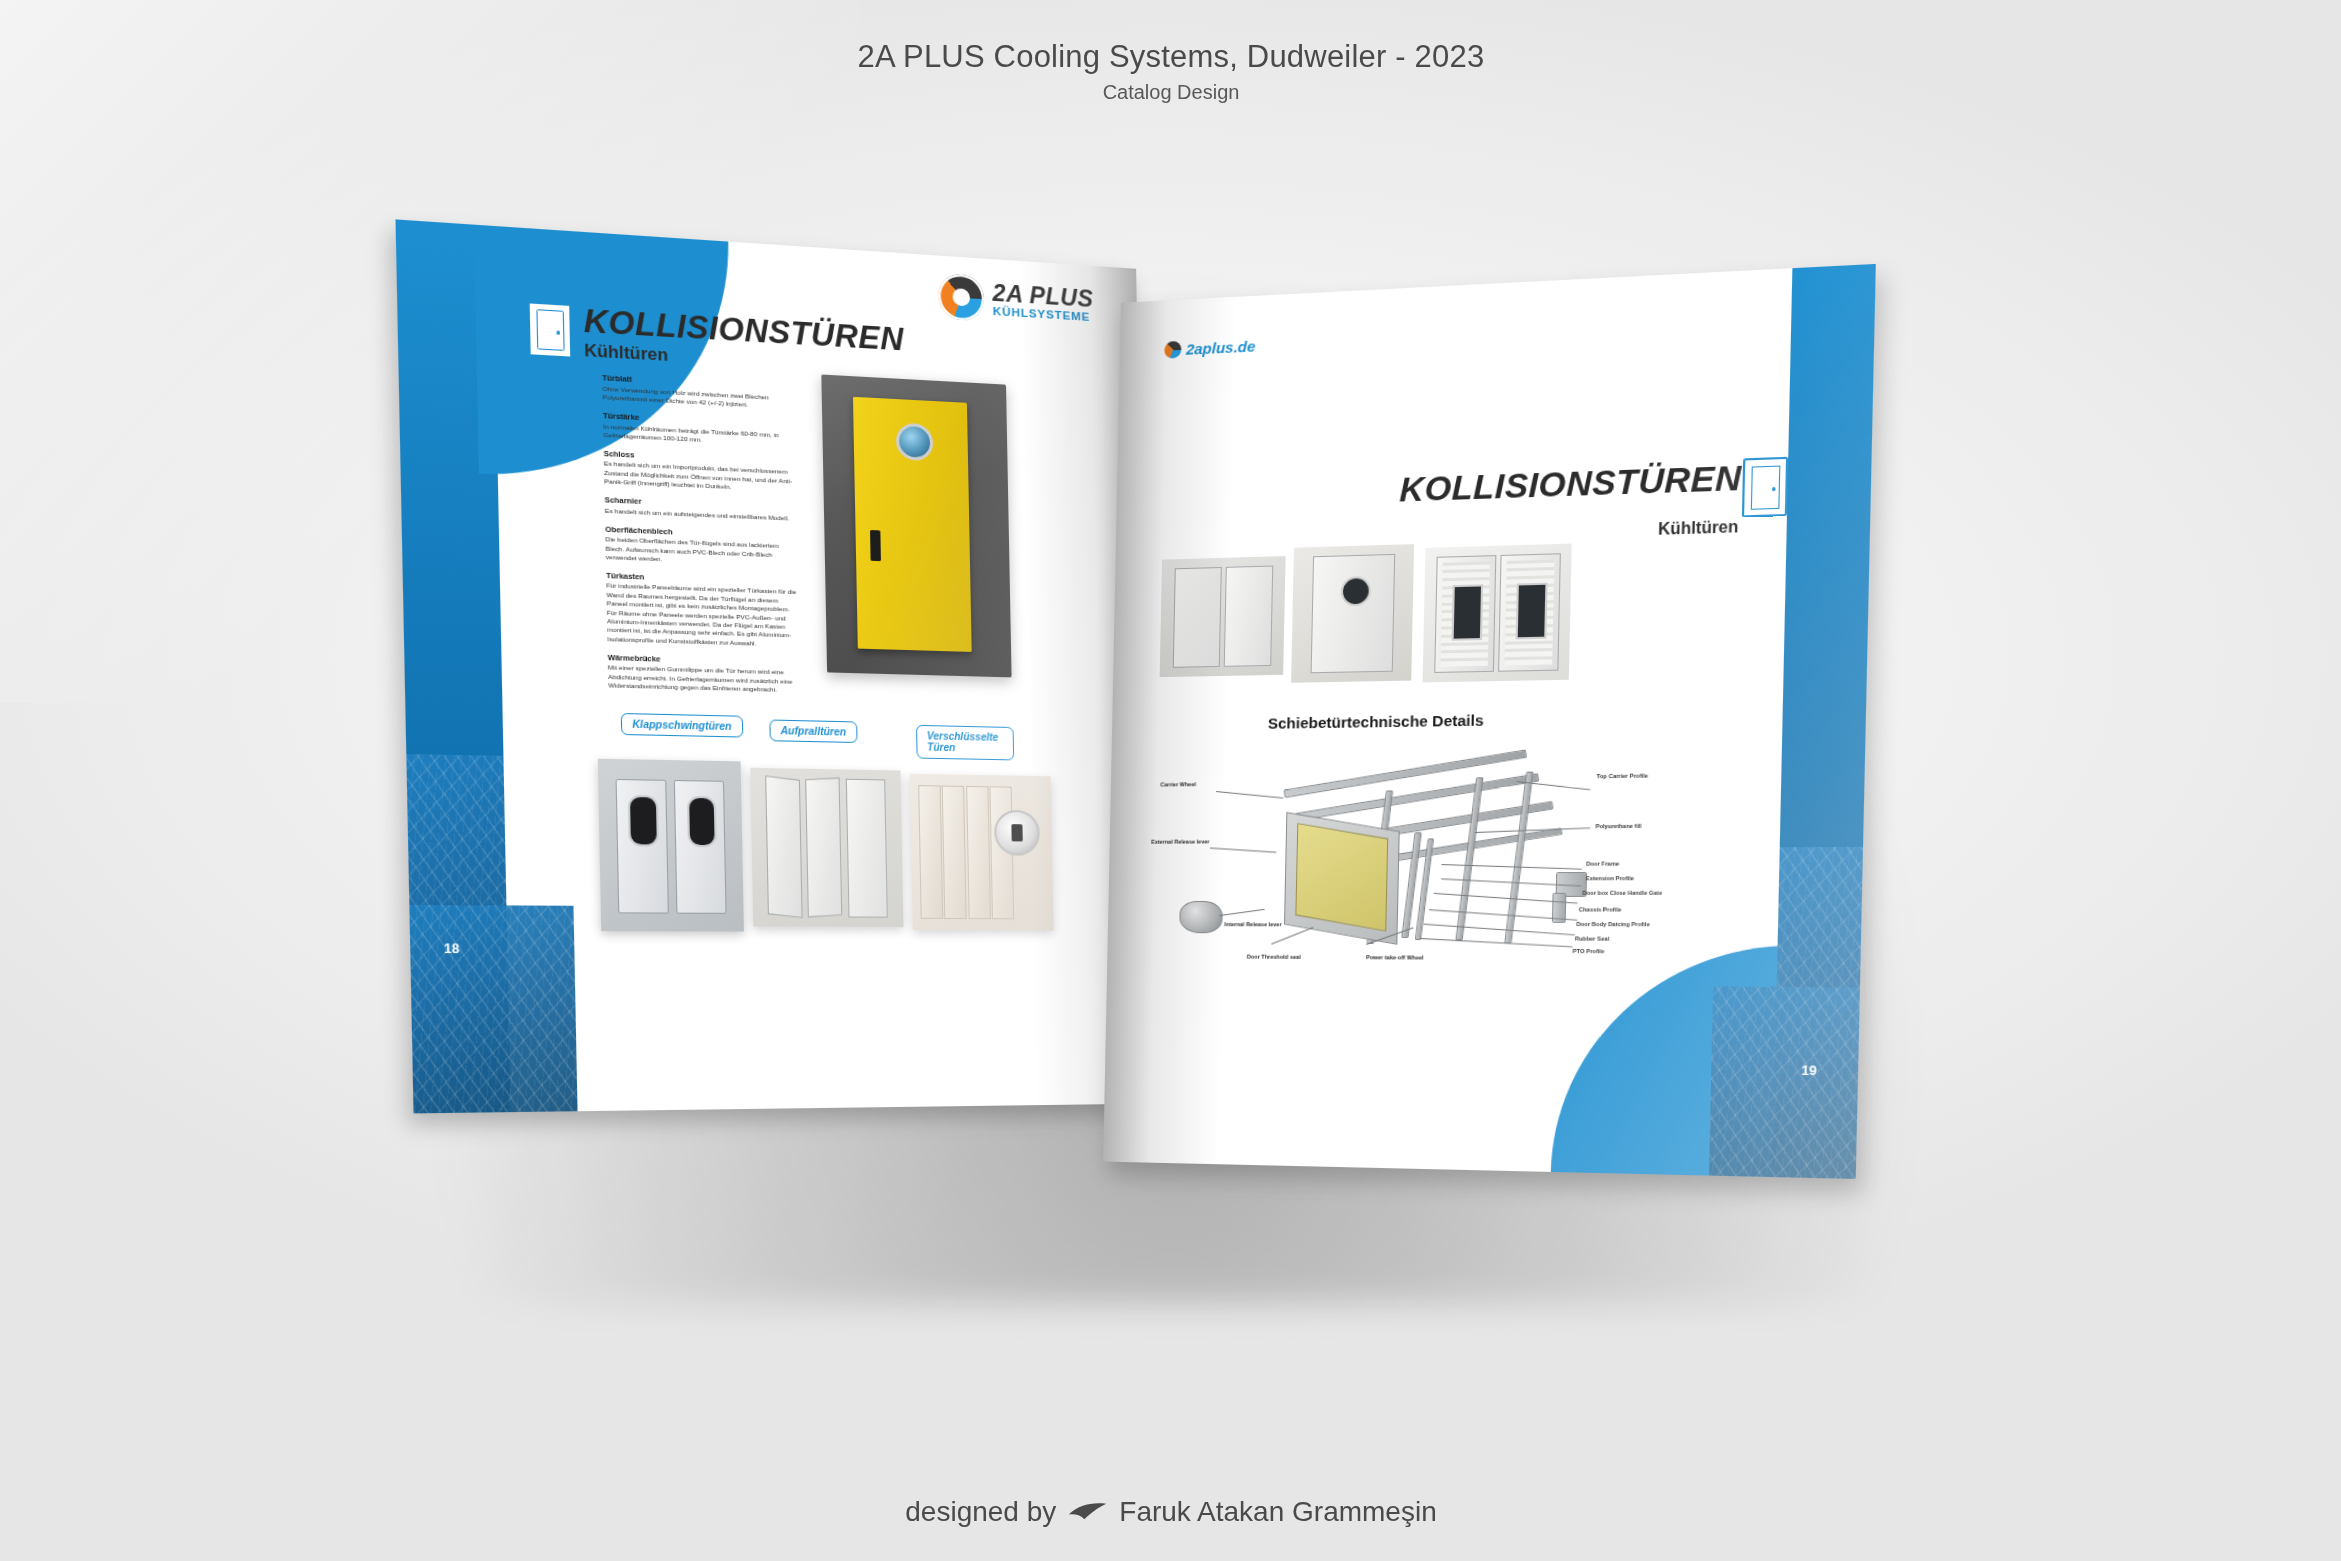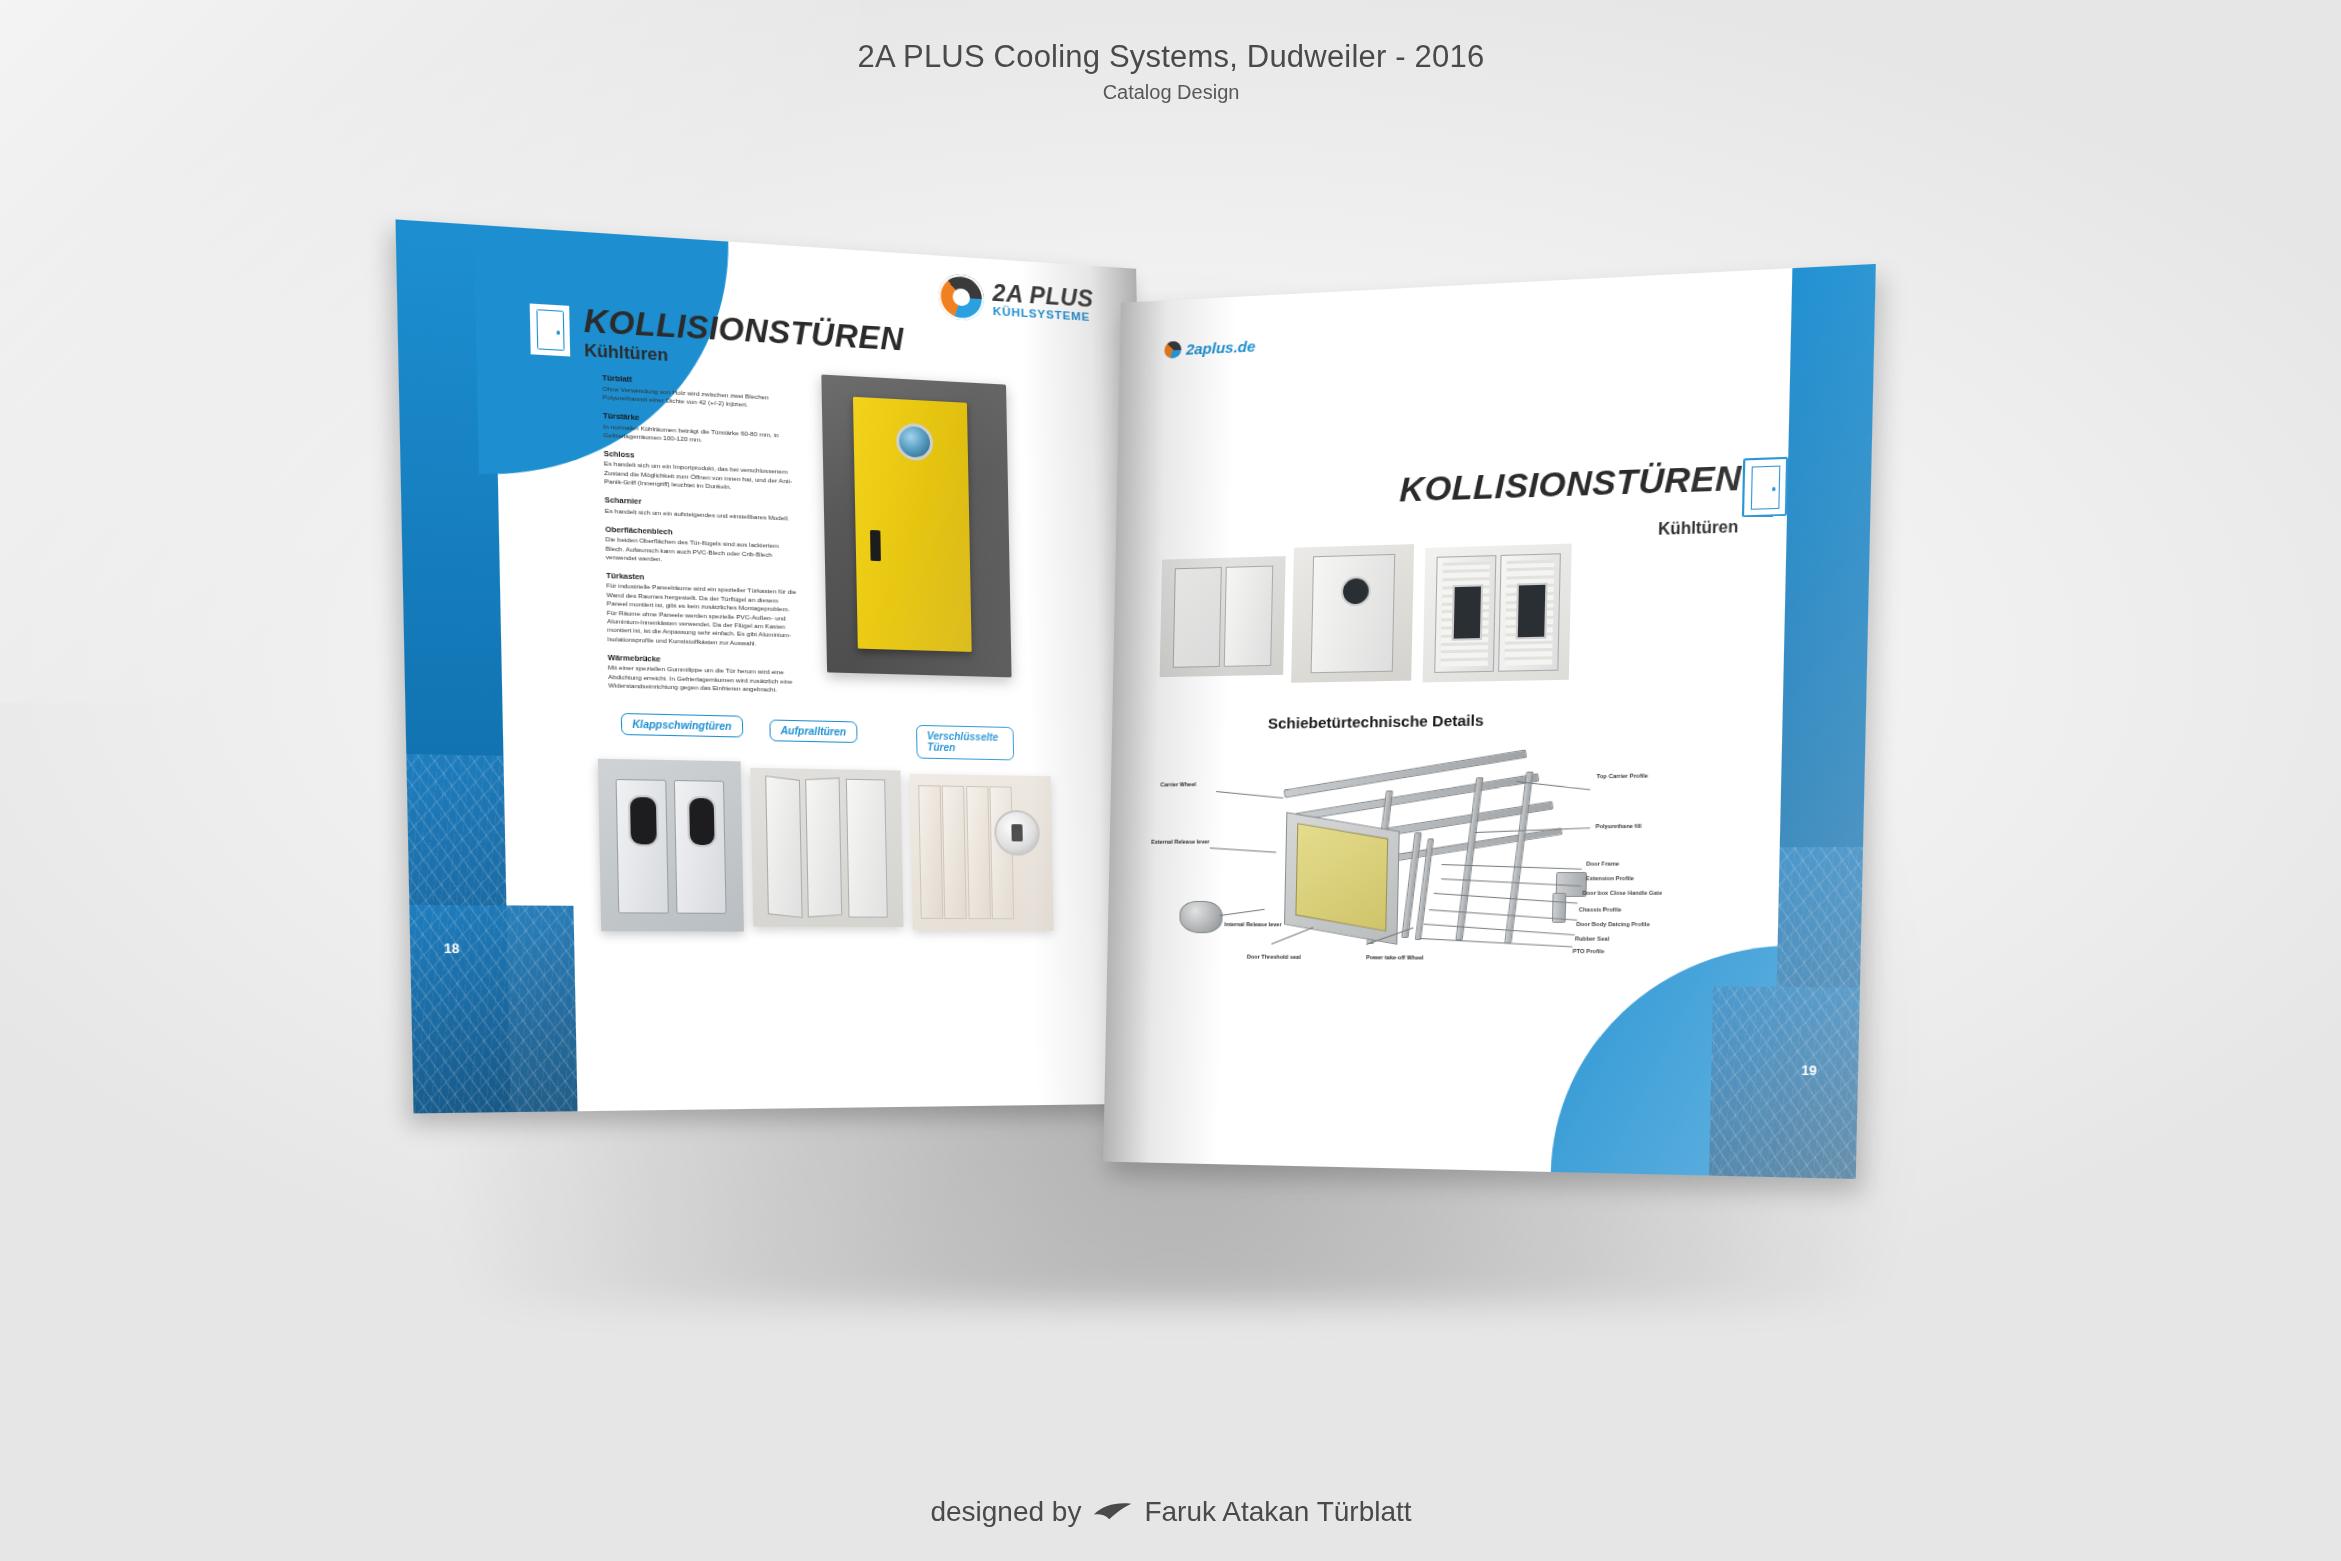--- a/index.html
+++ b/index.html
@@ -545,21 +545,21 @@
     border: 0.8px solid #8c8f91;
   }
 </style>
 </head>
 <body>
 
 <div class="backdrop"></div>
 <div class="backdrop-sheen"></div>
 
 <div class="title-block">
-  <div class="title-main">2A PLUS Cooling Systems, Dudweiler - 2016</div>
+  <div class="title-main">2A PLUS Cooling Systems, Dudweiler - 2023</div>
   <div class="title-sub">Catalog Design</div>
 </div>
 
 <div class="book">
   <div class="book-shadow"></div>
 
   <div class="page page-left">
     <div class="lp-bluebar"></div>
     <div class="lp-blue-curve"></div>
     <div class="frost lp-frost"></div>
@@ -745,15 +745,15 @@
   </div>
 </div>
 
 <div class="footer">
   <span>designed by</span>
   <span class="bird">
     <svg viewBox="0 0 52 34" width="41" height="26.5" aria-hidden="true">
       <path d="M2 20 C14 8, 30 4, 50 6 C38 12, 30 18, 22 26 C16 20, 9 19, 2 20 Z" fill="#4a4a4a"></path>
     </svg>
   </span>
-  <span>Faruk Atakan Türblatt</span>
+  <span>Faruk Atakan Grammeşin</span>
 </div>
 
 
 </body></html>

